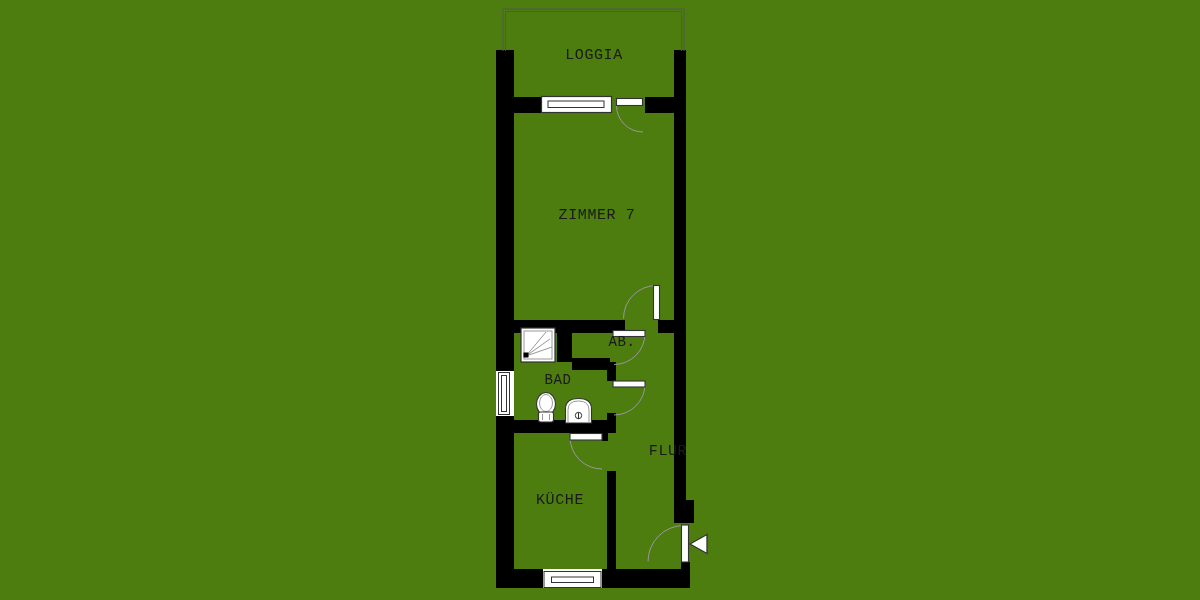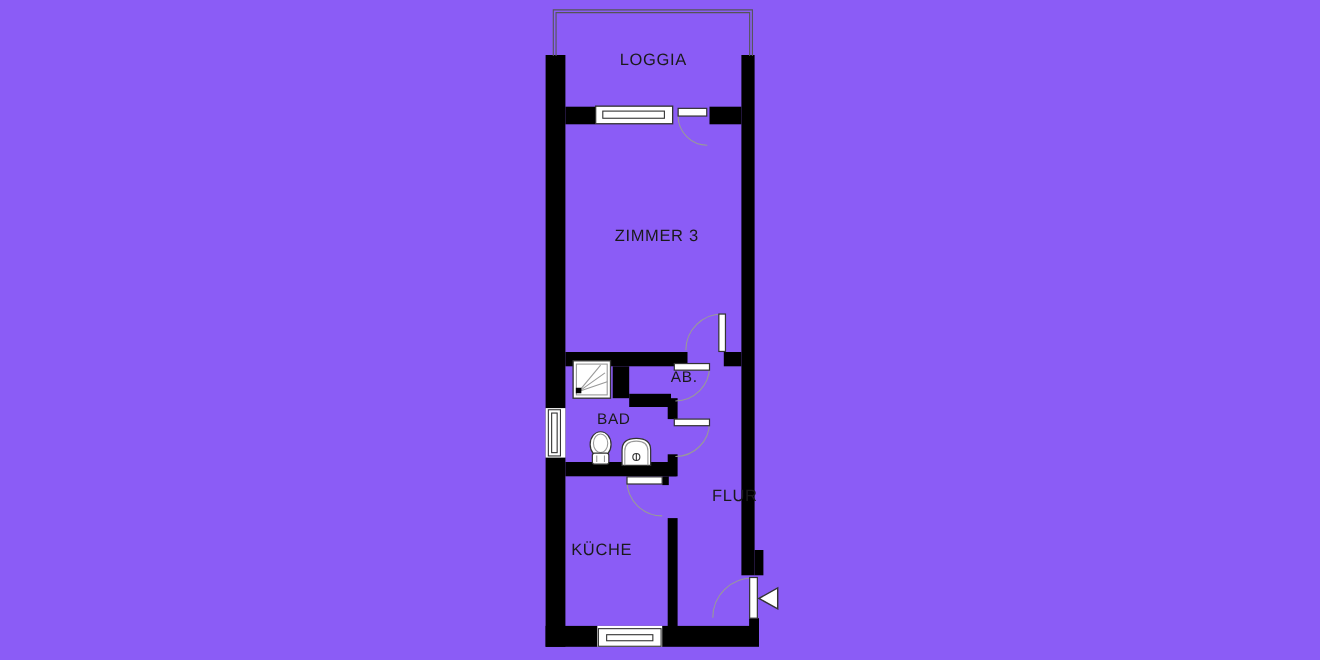--- a/index.html
+++ b/index.html
@@ -1,21 +1,21 @@
 <!DOCTYPE html>
 <html><head>
 <meta charset="utf-8">
 <style>
   html,body{margin:0;padding:0;background:#ffffff;}
   .canvas{
     position:relative;
     width:1200px;height:600px;
-    background:#8b5cf6;
+    background:#4d7c0f;
     overflow:hidden;
-    font-family:Liberation Sans, sans-serif;
+    font-family:Liberation Mono, monospace;
   }
   .wall{position:absolute;background:#000000;z-index:1;}
   .overlay{position:absolute;left:0;top:0;z-index:2;}
   .room-label{
     position:absolute;z-index:3;
     transform:translate(-50%,-50%);
     color:#1a1a1a;font-size:15px;letter-spacing:0.6px;
     white-space:nowrap;
   }
   .room-label.small{font-size:14px;}
@@ -116,19 +116,19 @@
 
     <g>
       <path d="M565.5,423 L565.5,409 Q565.5,398.5 578.5,398.5 Q591.5,398.5 591.5,409 L591.5,423 Z" fill="#ffffff" stroke="#333333" stroke-width="1.1"></path>
       <path d="M568,423 L568,410 Q568,401 578.5,401 Q589,401 589,410 L589,423" fill="none" stroke="#999999" stroke-width="1"></path>
       <circle cx="578.5" cy="415.5" r="3.2" fill="#ffffff" stroke="#333333" stroke-width="1"></circle>
       <line x1="578.5" y1="412.5" x2="578.5" y2="419" stroke="#333333" stroke-width="1"></line>
     </g>
   </svg>
 
   <div class="room-label" style="left:594px;top:55px;">LOGGIA</div>
-  <div class="room-label" style="left:597px;top:215px;">ZIMMER 3</div>
+  <div class="room-label" style="left:597px;top:215px;">ZIMMER 7</div>
   <div class="room-label small" style="left:622px;top:342px;">AB.</div>
   <div class="room-label small" style="left:558px;top:380px;text-align:center;">BAD</div>
   <div class="room-label" style="left:668px;top:451px;">FLUR</div>
-  <div class="room-label" style="left:547px;top:500px;">KÜCHE</div>
+  <div class="room-label" style="left:560px;top:500px;">KÜCHE</div>
 
 </div>
 
 </body></html>

